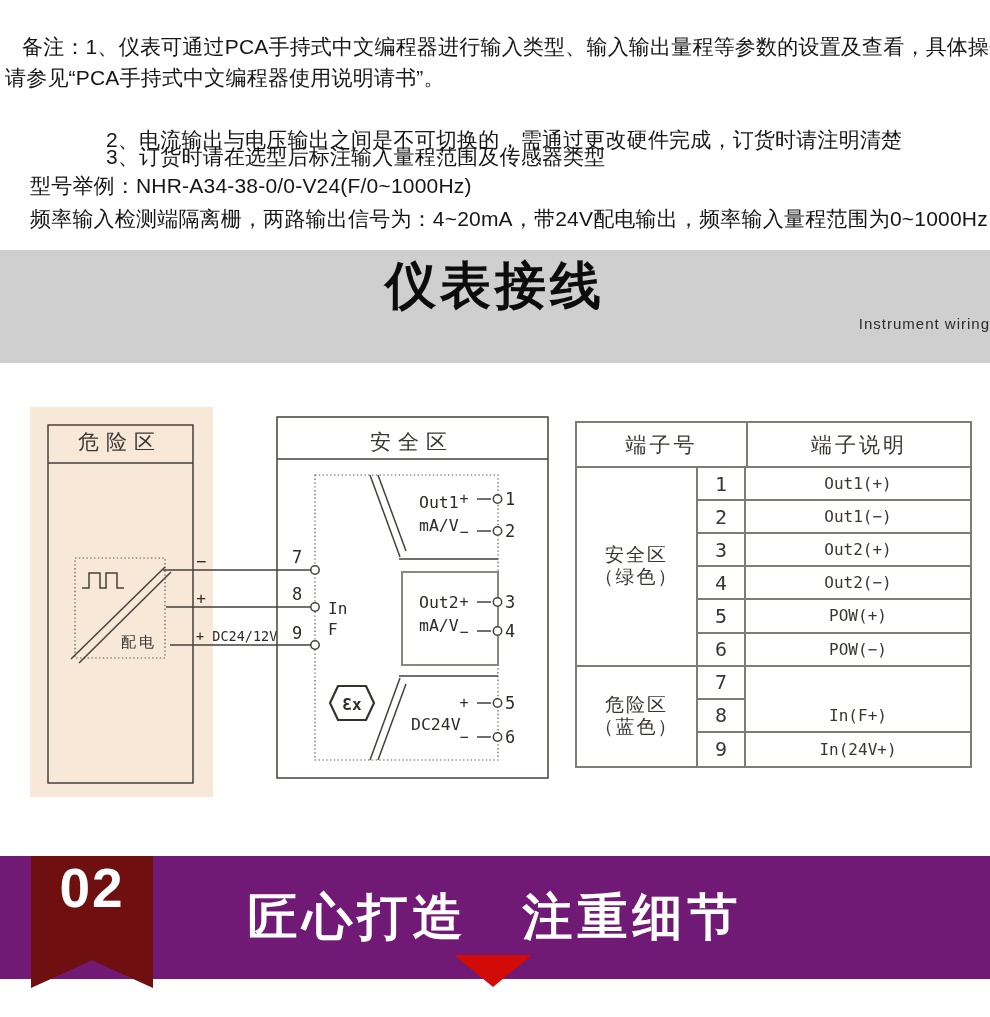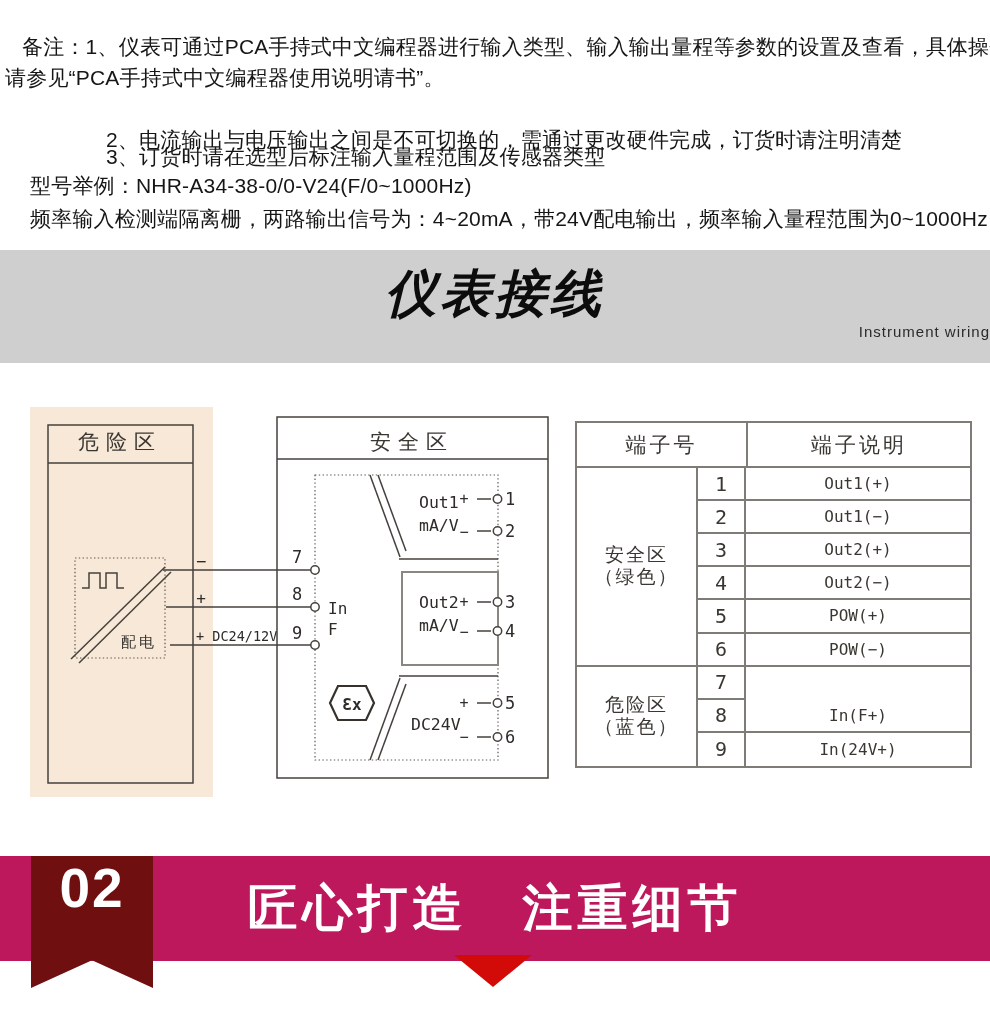--- a/index.html
+++ b/index.html
@@ -11,21 +11,21 @@
         white-space:nowrap;letter-spacing:0.2px;}
   .n1{left:22px;top:13px;}
   .n2{left:5px;top:49px;margin-top:16px;}
   .n3{left:106px;top:86px;margin-top:41px;}
   .n4{left:106px;top:123px;}
   .n5{left:30px;top:152px;}
   .n6{left:30px;top:185px;}
 
   
   .banner{position:absolute;left:0;top:250px;width:990px;height:113px;background:#d0cfcf;text-align:center;}
-  .banner-title{padding-top:16px;font-size:51px;line-height:56px;font-weight:700;color:#0c0c0c;letter-spacing:4px;font-style:italic;}
+  .banner-title{padding-top:8px;font-size:51px;line-height:56px;font-weight:700;color:#0c0c0c;letter-spacing:4px;}
   .banner-sub{font-size:15px;line-height:20px;color:#2b2b2b;letter-spacing:1px;text-align:right;}
 
   
   .wiring{position:absolute;left:0;top:400px;}
   .ln{stroke:#45413c;stroke-width:1.5;fill:none;}
   .dotted{stroke:#5d594f;stroke-width:1.2;fill:none;stroke-dasharray:1.4 2.4;}
   .kai{font-family:"Liberation Serif",serif;fill:#3a3632;}
   .mono{font-family:"DejaVu Sans Mono",monospace;fill:#2e2b28;}
   .term{fill:#fff;stroke:#45413c;stroke-width:1.5;}
 
@@ -42,21 +42,21 @@
   .g-safe{grid-row:2/8;border-bottom:2px solid #7f7c78;}
   .g-hzd{grid-row:8/11;}
   .num{grid-column:2;border-left:2px solid #7f7c78;border-right:2px solid #7f7c78;
        border-bottom:2px solid #7f7c78;font-family:"DejaVu Sans Mono",monospace;font-size:20px;}
   .desc{grid-column:3;border-bottom:2px solid #7f7c78;font-family:"DejaVu Sans Mono",monospace;font-size:16px;}
   .r1{grid-row:2}.r2{grid-row:3}.r3{grid-row:4}.r4{grid-row:5}.r5{grid-row:6}
   .r6{grid-row:7}.r7{grid-row:8}.r8{grid-row:9}.r9{grid-row:10}
   .nob{border-bottom:none;}
 
   
-  .red-band{position:absolute;left:0;top:856px;width:990px;height:105px;background:#be185d;}
+  .red-band{position:absolute;left:0;top:856px;width:990px;height:123px;background:#701a75;}
   .band-title{width:100%;height:100%;display:flex;align-items:center;justify-content:center;
               color:#ffffff;font-size:50px;font-weight:700;letter-spacing:5px;}
   .ribbon{position:absolute;left:31px;top:856px;width:122px;height:132px;background:#6f0f10;
           clip-path:polygon(0 0,100% 0,100% 100%,50% 79%,0 100%);box-sizing:border-box;
           text-align:center;padding-top:0;color:#fff;font-size:55px;font-weight:700;letter-spacing:2px;}
   .notch{position:absolute;left:454px;top:955px;width:78px;height:32px;background:#d20b08;
          clip-path:polygon(0 0,100% 0,50% 100%);}
 </style>
 </head>
 <body>

